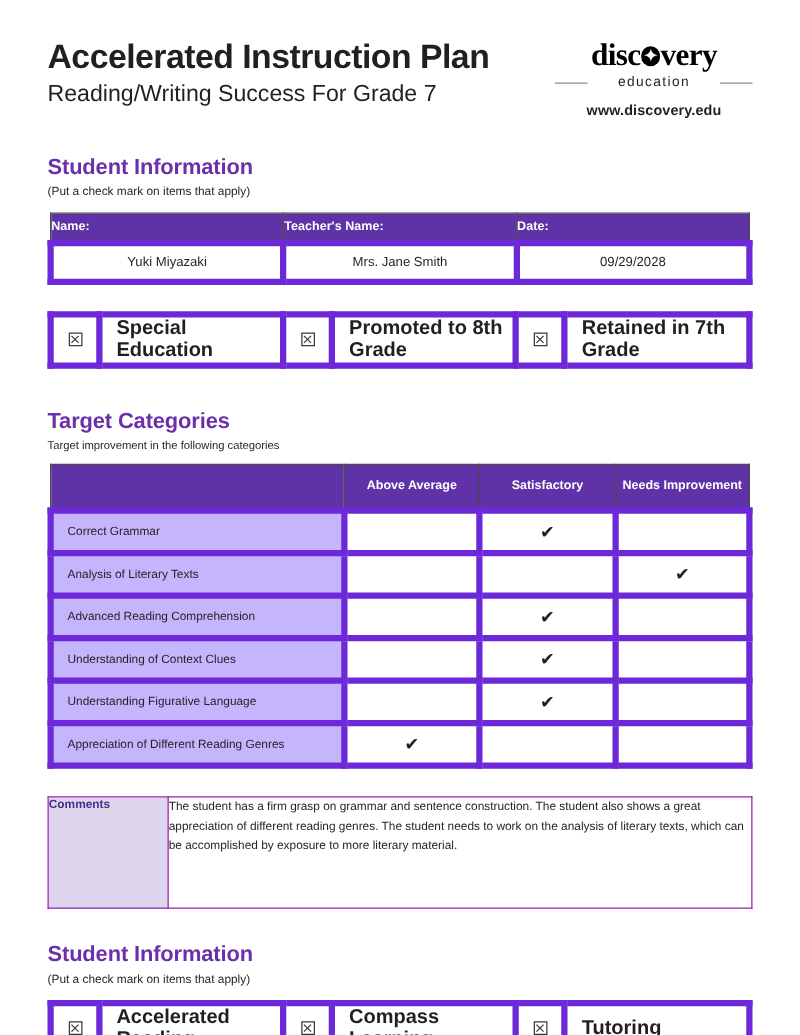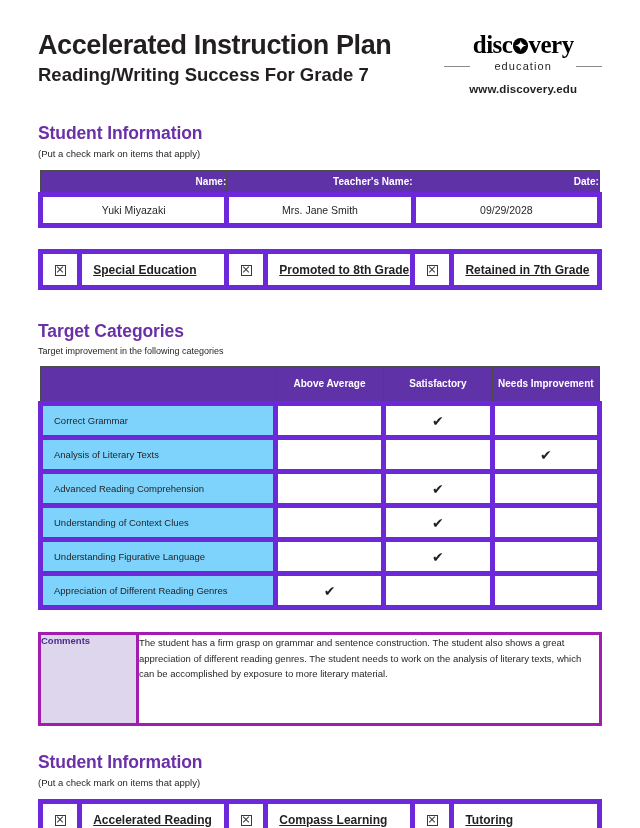--- a/index.html
+++ b/index.html
@@ -33,21 +33,21 @@
   .doc-title {
     font-size: 27px;
     font-weight: bold;
     letter-spacing: -0.4px;
     line-height: 1.12;
     margin: 0;
     color: #231f20;
   }
   .doc-subtitle {
     font-size: 18.5px;
-    font-weight: bold;
+    font-weight: normal;
     line-height: 1.25;
     margin: 3px 0 0 0;
     color: #231f20;
   }
   .logo-block {
     text-align: center;
     padding-top: 4px;
     min-width: 140px;
   }
   .logo-word {
@@ -132,41 +132,40 @@
   }
 
   
   .info-table { margin-bottom: 21px; }
   .info-table th {
     background: #5f32a8;
     color: #ffffff;
     font-size: 10px;
     font-weight: bold;
     height: 21px;
-    text-align: right;
+    text-align: left;
     border: 1px solid #4a4a4a;
     letter-spacing: 0.05px;
   }
   .info-table td {
     height: 26px;
     text-align: center;
     font-size: 10.5px;
     color: #231f20;
     background: #ffffff;
   }
 
   
   .check-table { margin-bottom: 0; }
   .check-table td {
     height: 31px;
-    font-size: 12px;
+    font-size: 16px;
     font-weight: bold;
     color: #231f20;
     background: #ffffff;
-    text-decoration: underline;
   }
   .check-table td.box {
     text-align: center;
     font-weight: normal;
   }
   .check-table td.lbl { padding-left: 11px; }
   .cb {
     display: inline-block;
     width: 9px;
     height: 9px;
@@ -203,37 +202,37 @@
   }
   .cat-table th.blank { background: #5f32a8; }
   .cat-table td {
     height: 29px;
     font-size: 10px;
     color: #231f20;
     background: #ffffff;
     text-align: center;
   }
   .cat-table td.catname {
-    background: #7dd3fc;
+    background: #c4b5fd;
     text-align: left;
     padding-left: 11px;
     font-size: 9.5px;
   }
   .chk {
     font-size: 14px;
     font-weight: bold;
     line-height: 1;
     color: #231f20;
     font-family: "DejaVu Sans", sans-serif;
   }
 
   
   .comments-table { margin-bottom: 26px; }
   .comments-table td {
-    border: 3px solid #a21caf;
+    border: 1px solid #a21caf;
     vertical-align: top;
   }
   .comments-label {
     background: #ddd6ec;
     width: 95px;
     font-size: 9.5px;
     font-weight: bold;
     color: #4a2b8c;
     padding: 11px 0 0 11px;
     height: 88px;

